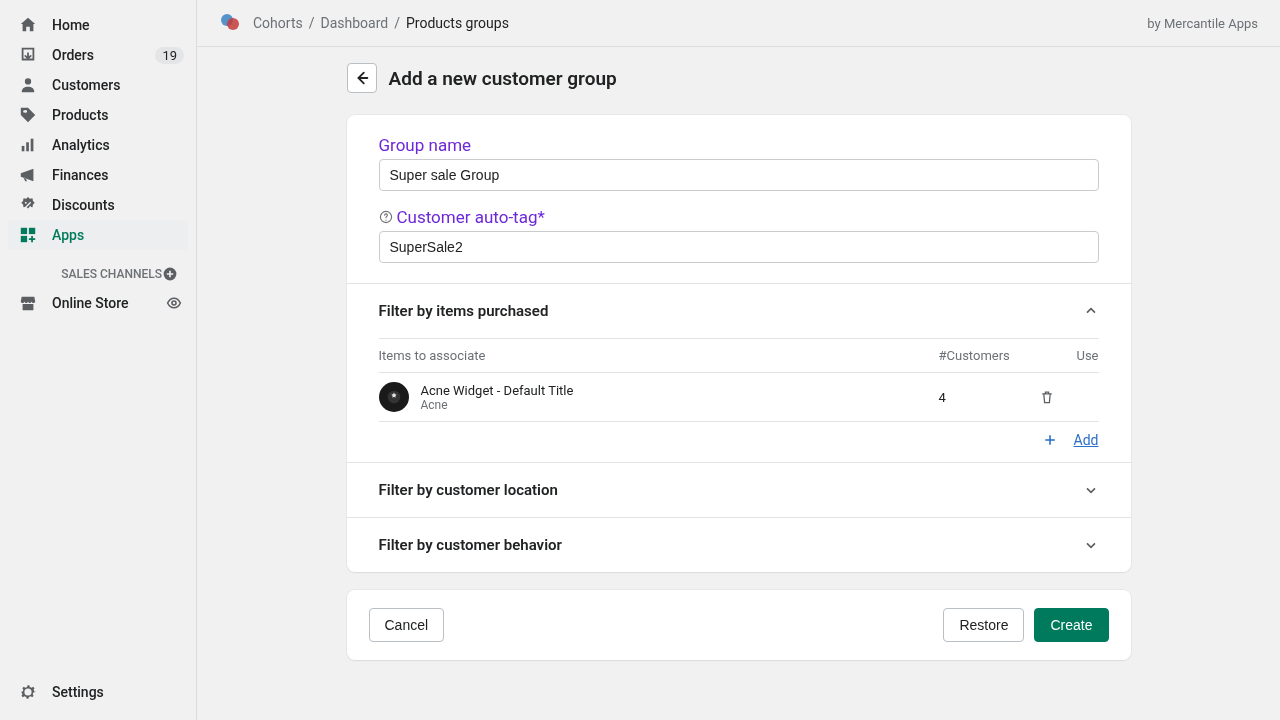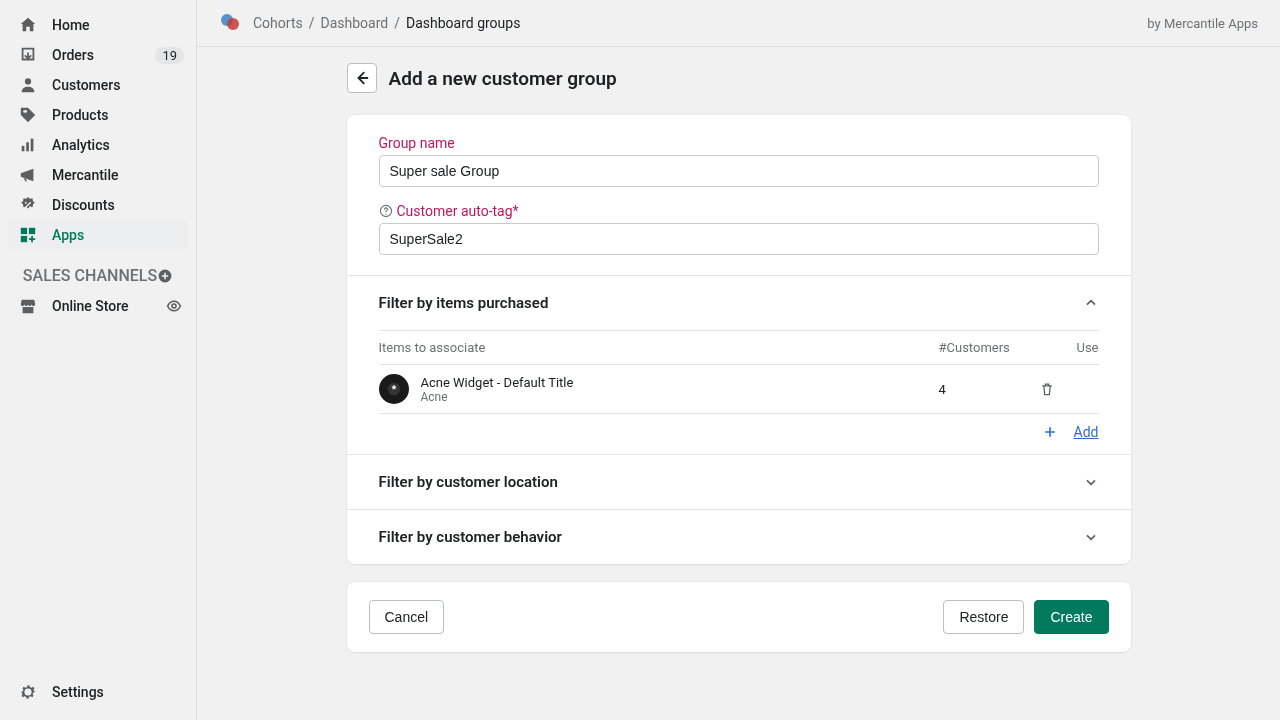--- a/index.html
+++ b/index.html
@@ -41,23 +41,23 @@
     background: #e4e5e7;
     color: #202223;
     border-radius: 10px;
     font-size: 13px;
     padding: 1px 7px;
     font-weight: 400;
   }
   .section-header {
     display: flex;
     align-items: center;
-    justify-content: center;
+    justify-content: flex-end;
     padding: 16px 18px 6px 18px;
-    font-size: 16px;
+    font-size: 12px;
     color: #6d7175;
     font-weight: 500;
   }
   .section-header .plus-circle { width: 16px; height: 16px; color: #5c5f62; cursor:pointer; }
   .channel-item {
     display: flex;
     align-items: center;
     padding: 5px 18px;
     font-weight: 500;
     cursor: pointer;
@@ -106,21 +106,21 @@
   }
   .page-title { font-size: 19px; font-weight: 600; }
 
   .card {
     background: #fff;
     border-radius: 8px;
     box-shadow: 0 0 0 1px rgba(0,0,0,0.03), 0 1px 2px rgba(0,0,0,0.06);
     margin-bottom: 18px;
   }
   .card-section { padding: 20px 32px; }
-  .form-label { display:block; font-size: 14px; color:#be185d; margin-bottom: 4px; }
+  .form-label { display:block; font-size: 17px; color:#6d28d9; margin-bottom: 4px; }
   .form-label.with-icon { display:flex; align-items:center; gap:4px; }
   .text-input {
     width: 100%;
     border: 1px solid #c9cccf;
     border-radius: 4px;
     padding: 7px 10px;
     font-size: 14px;
     color: #202223;
     background:#fff;
   }
@@ -239,21 +239,21 @@
           </svg>
       </span>
       <span>Analytics</span>
     </li>
     <li class="nav-item">
       <span class="icon">
         <svg width="18" height="18" viewBox="0 0 20 20" fill="#5c5f62">
             <path d="M2 8l14-5v14L2 12V8zm3 5l2 4h2l-2-4H5z"></path>
           </svg>
       </span>
-      <span>Mercantile</span>
+      <span>Finances</span>
     </li>
     <li class="nav-item">
       <span class="icon">
         <svg width="18" height="18" viewBox="0 0 20 20" fill="#5c5f62">
             <path d="M10 1l2 2 3-.5.5 3 2 2-2 2-.5 3-3-.5-2 2-2-2-3 .5-.5-3-2-2 2-2 .5-3 3 .5 2-2z"></path>
             <path d="M7 13l6-6" stroke="#f1f1f1" stroke-width="1.5"></path>
             <circle cx="7.5" cy="7.5" r="1" fill="#f1f1f1"></circle>
             <circle cx="12.5" cy="12.5" r="1" fill="#f1f1f1"></circle>
           </svg>
       </span>
@@ -315,21 +315,21 @@
       <span class="logo">
         <svg width="22" height="22" viewBox="0 0 22 22">
             <circle cx="8" cy="8" r="6" fill="#3b82c4" opacity="0.85"></circle>
             <circle cx="14" cy="12" r="6" fill="#c43b3b" opacity="0.85"></circle>
           </svg>
       </span>
       <span>Cohorts</span>
       <span>/</span>
       <span>Dashboard</span>
       <span>/</span>
-      <span class="current">Dashboard groups</span>
+      <span class="current">Products groups</span>
     </div>
     <div class="byline">by Mercantile Apps</div>
   </div>
 
   <div class="content">
     <div class="content-inner">
 
       <div class="page-header">
         <button class="back-btn">
           <svg width="18" height="18" viewBox="0 0 20 20" fill="none" stroke="#202223" stroke-width="2">

